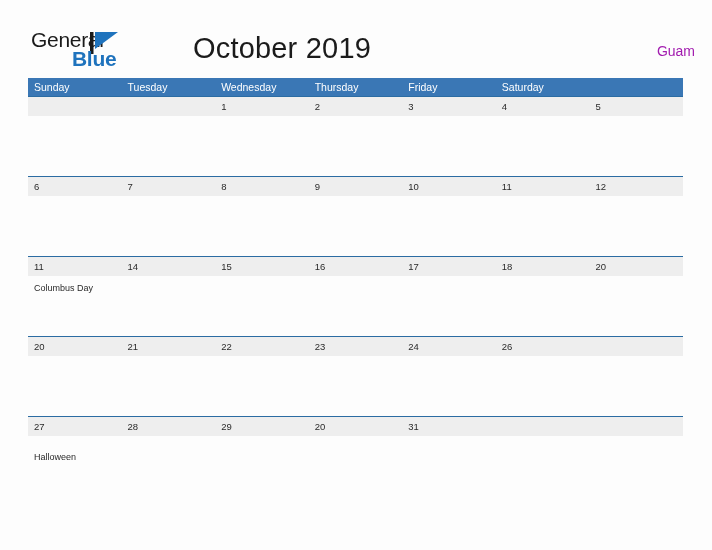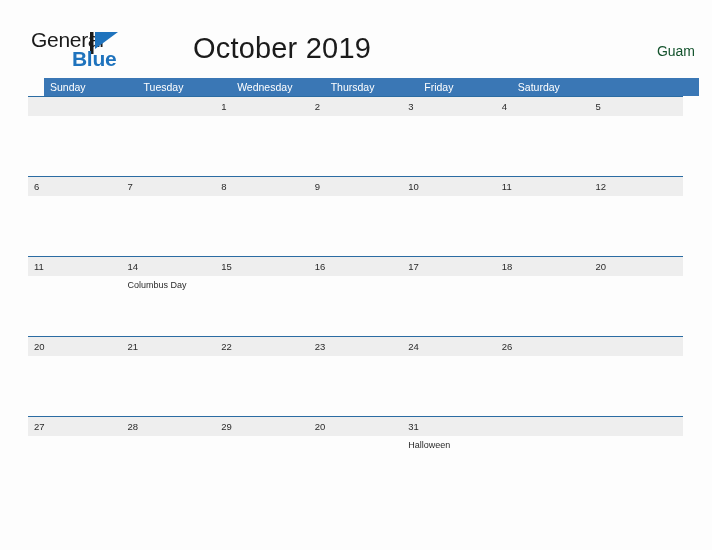--- a/index.html
+++ b/index.html
@@ -73,39 +73,38 @@
     line-height: 34px;
     font-weight: normal;
     letter-spacing: 0.2px;
   }
 
   #cal-location {
     position: absolute;
     right: 17px;
     top: 42px;
     font-size: 14px;
-    color: #14532d;
+    color: #a21caf;
     line-height: 18px;
     white-space: nowrap;
   }
 
   
   #calendar {
     position: absolute;
     left: 28px;
     top: 78px;
     width: 655px;
   }
 
   #weekday-header {
     display: flex;
     width: 655px;
     height: 18px;
     background: #3a77b5;
-    margin-left: 16px;
   }
   .weekday-cell {
     width: 93.571px;
     height: 18px;
     box-sizing: border-box;
     padding-left: 6px;
     color: #ffffff;
     font-size: 10.5px;
     line-height: 18px;
     white-space: nowrap;
@@ -121,20 +120,21 @@
     height: 20px;
     background: #eeeeee;
     border-top: 1px solid #2b6ca3;
     box-sizing: border-box;
   }
   .week-body {
     display: flex;
     width: 655px;
     height: 60px;
     background: #fdfdfd;
+    flex-direction: column;
   }
   .daynum-cell {
     width: 93.571px;
     box-sizing: border-box;
     padding-left: 6px;
     font-size: 9.5px;
     line-height: 19px;
     color: #2a2a2a;
     white-space: nowrap;
     overflow: hidden;

